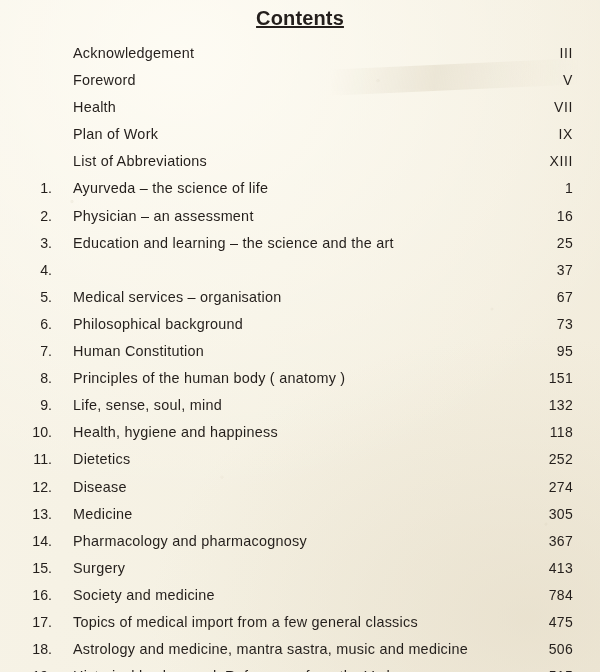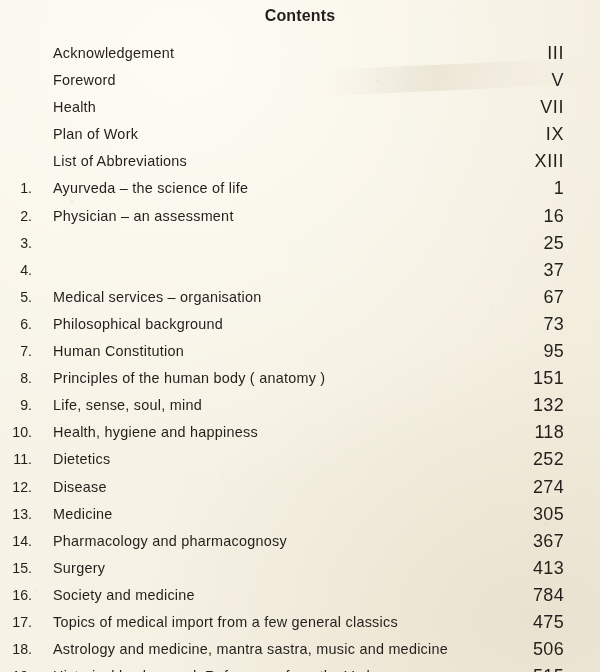--- a/index.html
+++ b/index.html
@@ -56,61 +56,63 @@
     transform: rotate(-2.6deg);
     filter: blur(.6px);
   }
 
   #page-title {
     position: absolute;
     top: 7px;
     left: 0;
     width: 600px;
     text-align: center;
-    font-size: 16px;
+    font-size: 20px;
     font-weight: bold;
     letter-spacing: .15px;
     z-index: 3;
+    text-decoration: underline;
   }
 
   #toc {
     position: absolute;
     top: 40px;
     left: 0;
     width: 600px;
     z-index: 3;
   }
 
   .toc-row {
     position: relative;
     height: 27.1px;
     line-height: 27.1px;
     font-size: 14.4px;
     white-space: nowrap;
+    margin-left: 20px;
   }
 
   .toc-num {
     position: absolute;
     left: 0;
     width: 32px;
     text-align: right;
     font-size: 14.2px;
   }
 
   .toc-title {
     position: absolute;
     left: 53px;
     letter-spacing: .25px;
   }
 
   .toc-page {
     position: absolute;
-    right: 36px;
+    right: 27px;
     text-align: center;
-    font-size: 18px;
+    font-size: 14px;
     letter-spacing: .3px;
   }
 
   .roman .toc-page { letter-spacing: .6px; }
 </style>
 </head>
 <body>
 
 <div id="page">
 
@@ -147,20 +149,21 @@
         <span class="toc-title">Ayurveda – the science of life</span>
         <span class="toc-page">1</span>
       </div>
       <div class="toc-row">
         <span class="toc-num">2.</span>
         <span class="toc-title">Physician – an assessment</span>
         <span class="toc-page">16</span>
       </div>
       <div class="toc-row">
         <span class="toc-num">3.</span>
+        <span class="toc-title">Education and learning – the science and the art</span>
         <span class="toc-page">25</span>
       </div>
       <div class="toc-row">
         <span class="toc-num">4.</span>
         <span class="toc-page">37</span>
       </div>
       <div class="toc-row">
         <span class="toc-num">5.</span>
         <span class="toc-title">Medical services – organisation</span>
         <span class="toc-page">67</span>

